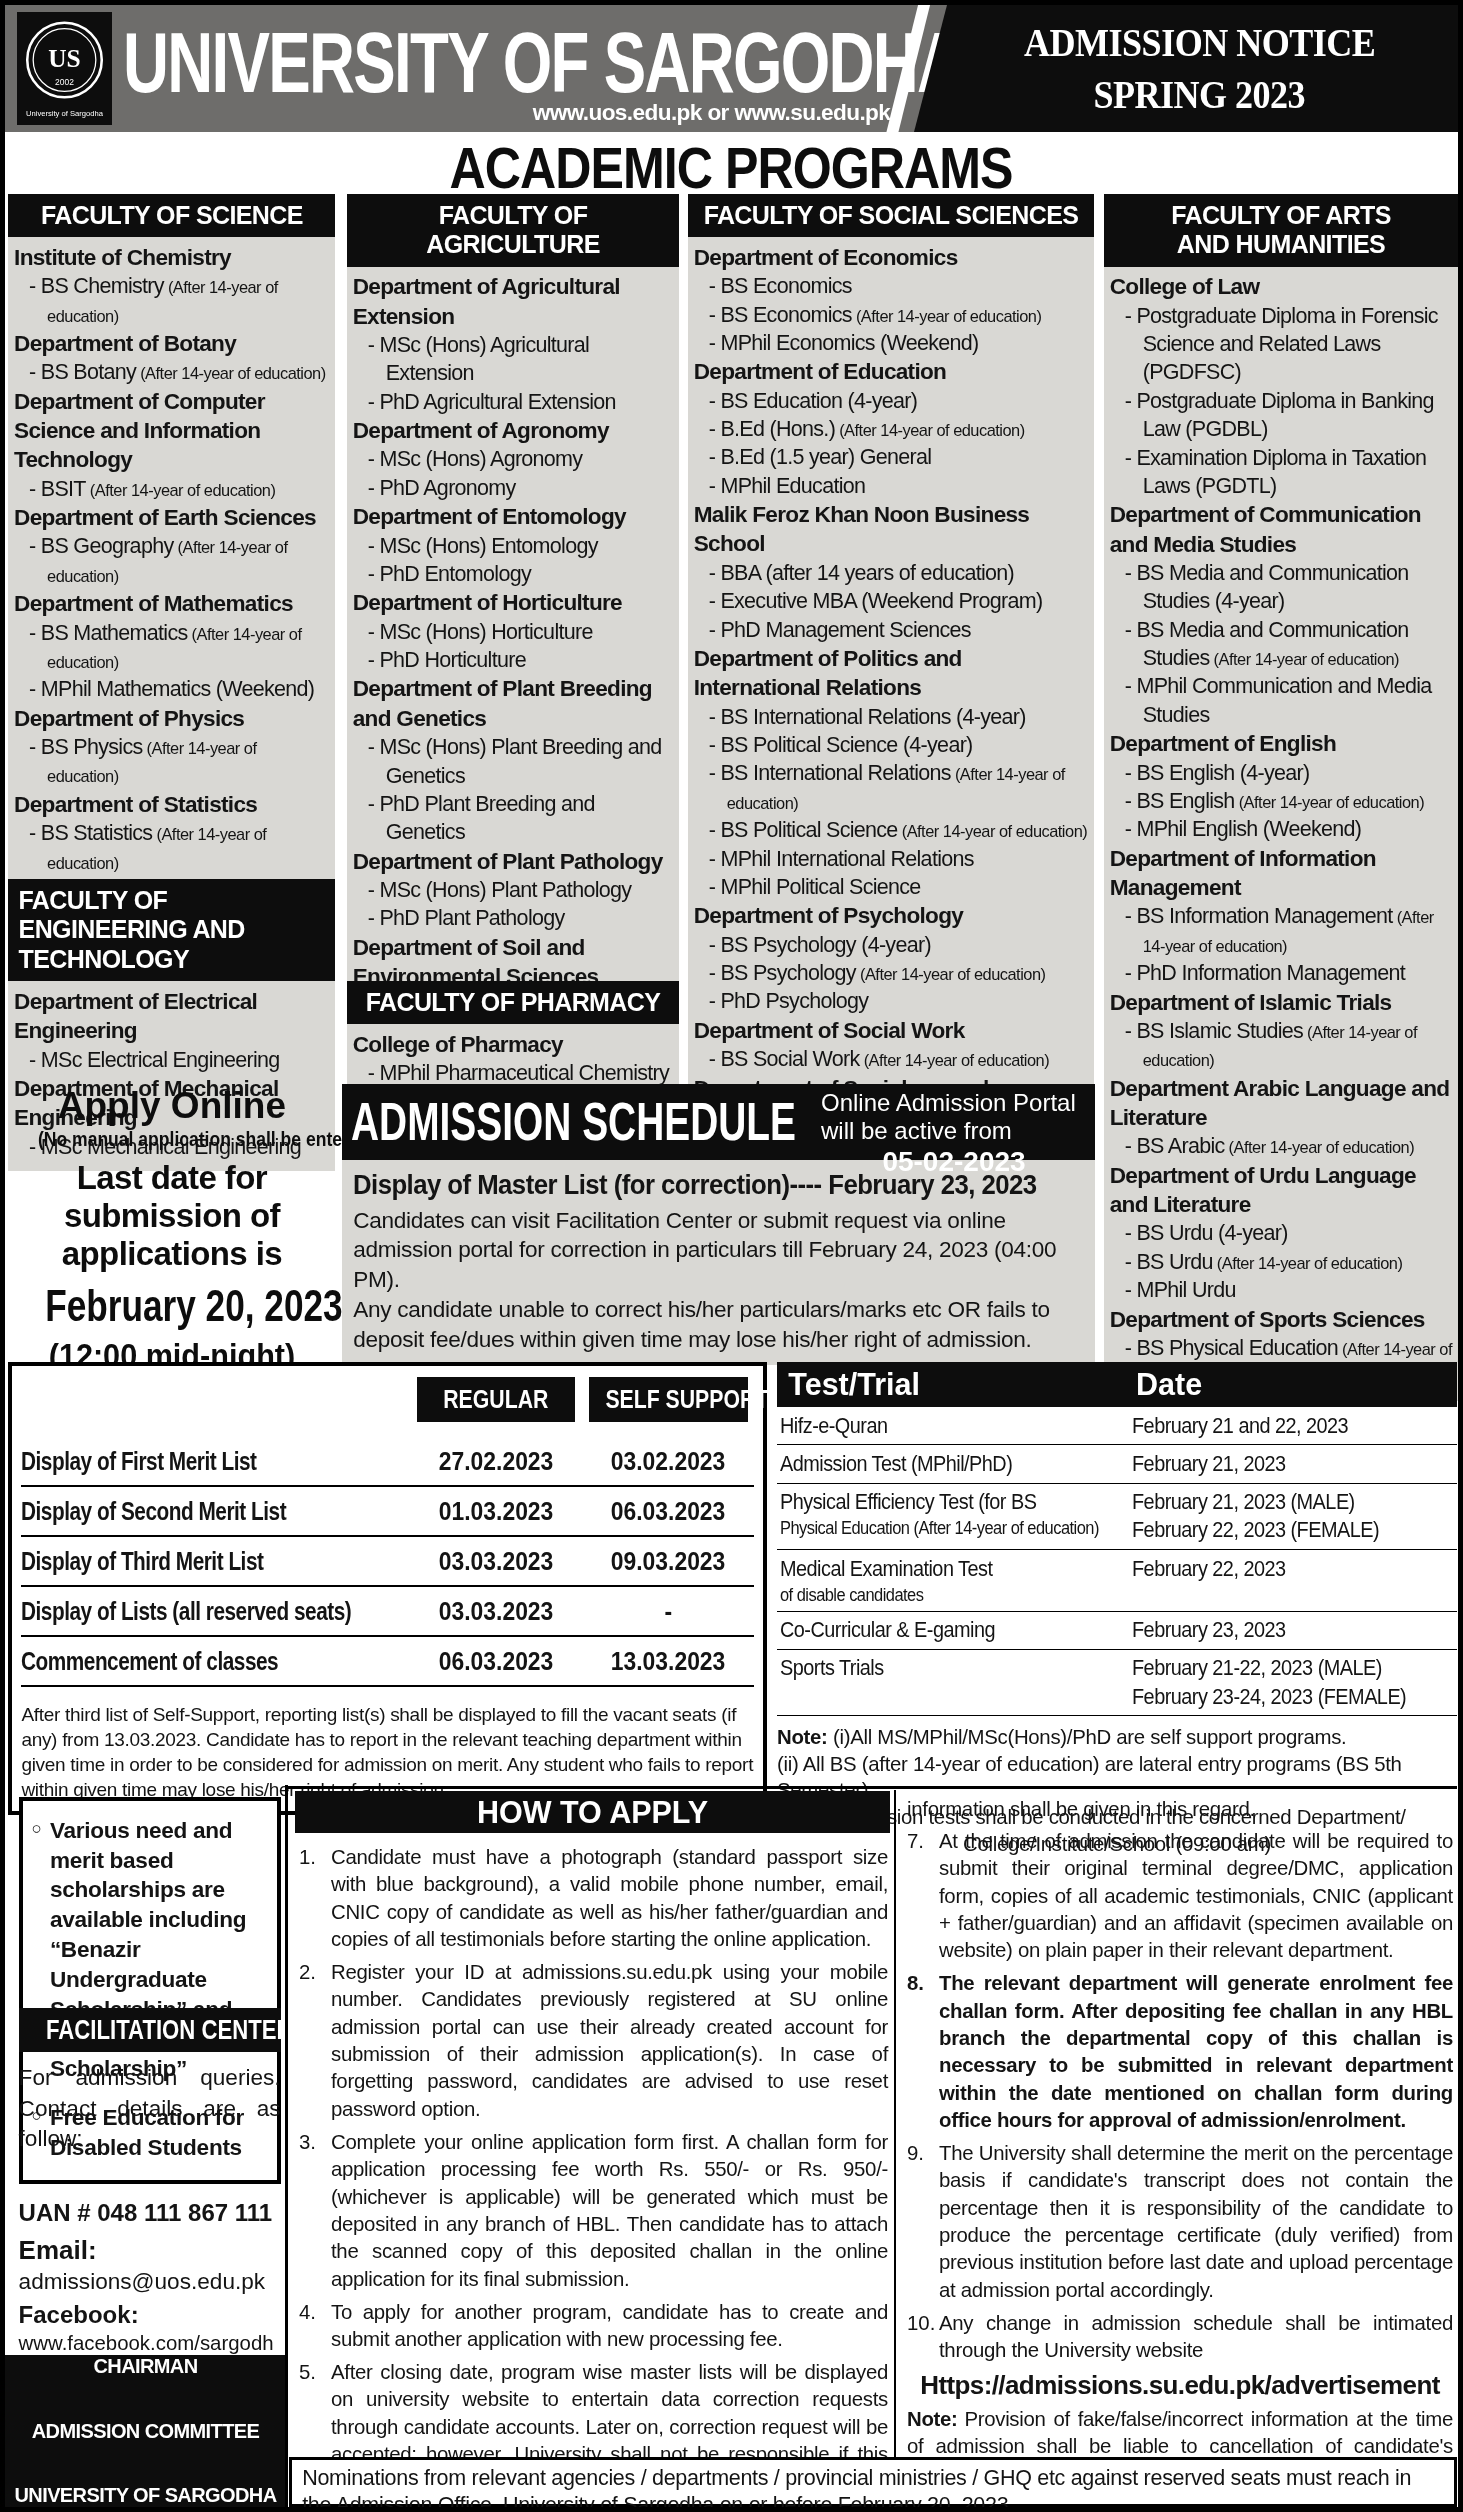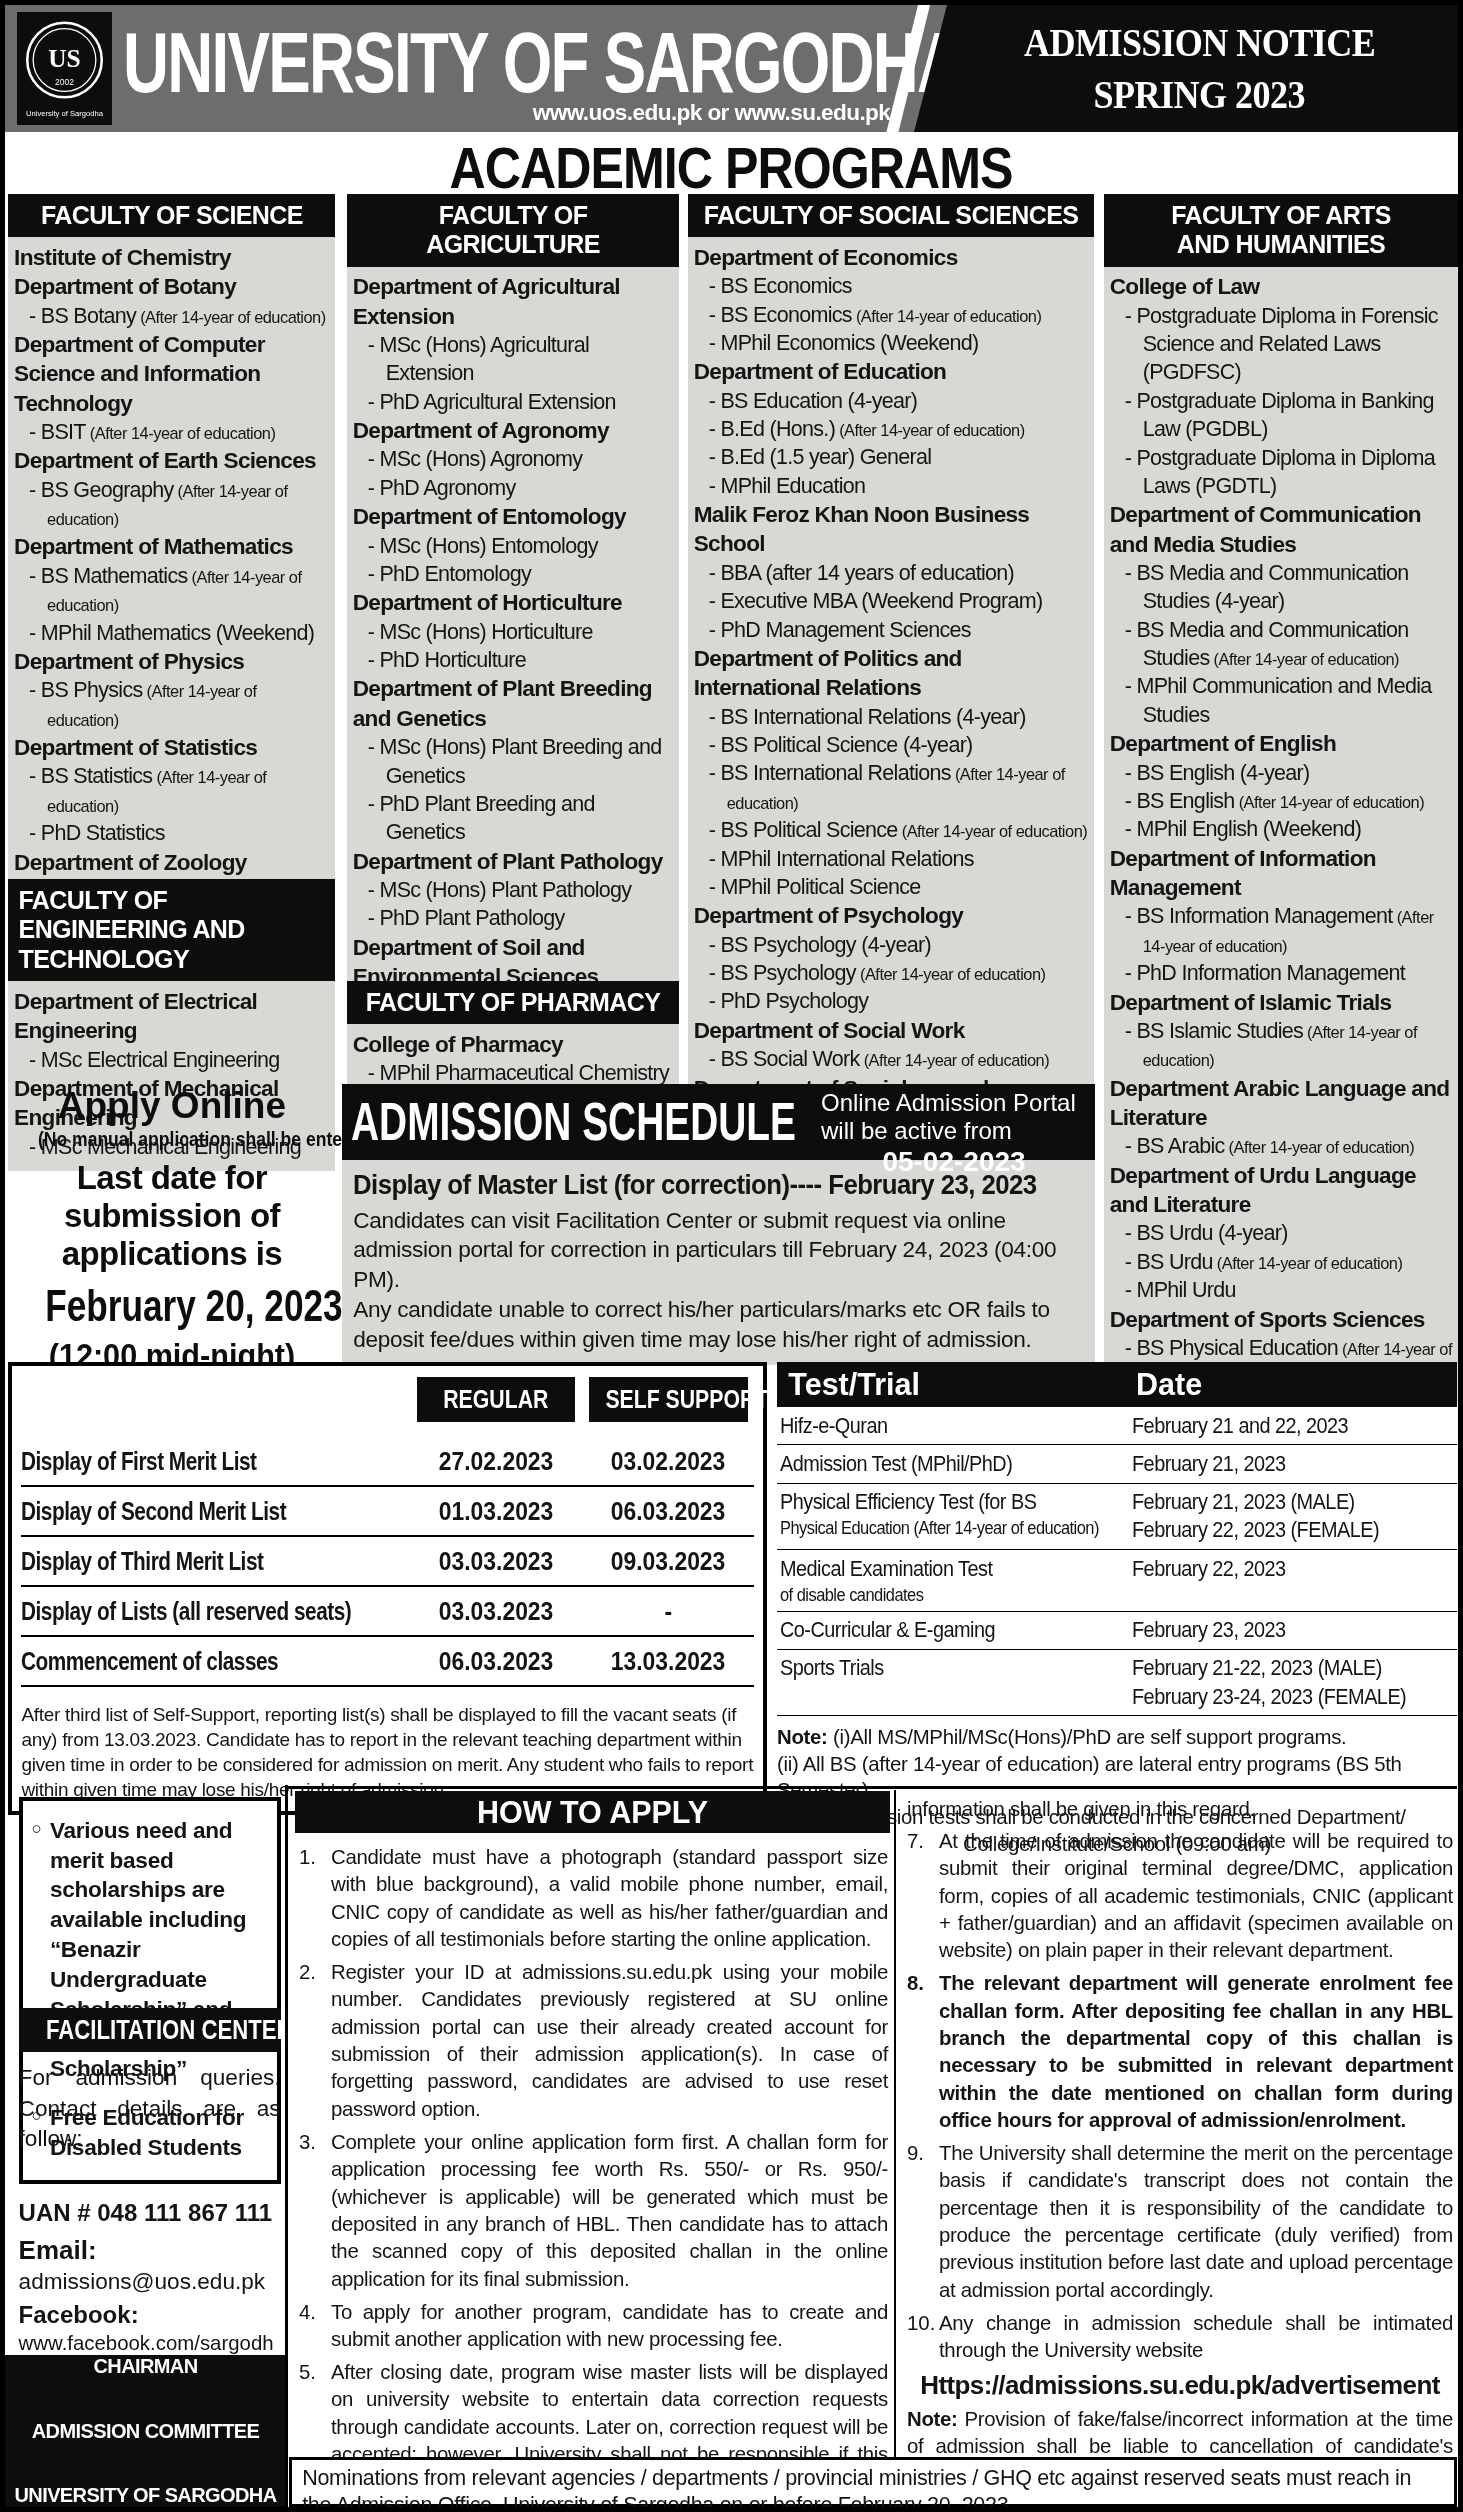--- a/index.html
+++ b/index.html
@@ -125,20 +125,21 @@
   </div>
 
   <div class="abs academic-title"><span class="cx">ACADEMIC PROGRAMS</span></div>
 
   <section class="abs" style="left:3.4px;top:189px;width:327px;">
       <div class="fac-header">
         <div>FACULTY OF SCIENCE</div>
       </div>
       <div class="fac-body">
         <div class="sec-name">Institute of Chemistry</div>
+        <div class="prog">- BS Chemistry<span class="pnote"> (After 14-year of education)</span></div>
         <div class="sec-name">Department of Botany</div>
         <div class="prog">- BS Botany<span class="pnote"> (After 14-year of education)</span></div>
         <div class="sec-name">Department of Computer Science and Information Technology</div>
         <div class="prog">- BSIT<span class="pnote"> (After 14-year of education)</span></div>
         <div class="sec-name">Department of Earth Sciences</div>
         <div class="prog">- BS Geography<span class="pnote"> (After 14-year of education)</span></div>
         <div class="sec-name">Department of Mathematics</div>
         <div class="prog">- BS Mathematics<span class="pnote"> (After 14-year of education)</span></div>
         <div class="prog">- MPhil Mathematics (Weekend)</div>
         <div class="sec-name">Department of Physics</div>
@@ -237,21 +238,21 @@
     </section>
   <section class="abs" style="left:1099px;top:189px;width:354px;">
       <div class="fac-header">
         <div>FACULTY OF ARTS</div>
         <div>AND HUMANITIES</div>
       </div>
       <div class="fac-body">
         <div class="sec-name">College of Law</div>
         <div class="prog">- Postgraduate Diploma in Forensic Science and Related Laws (PGDFSC)</div>
         <div class="prog">- Postgraduate Diploma in Banking Law (PGDBL)</div>
-        <div class="prog">- Postgraduate Diploma in Diploma Laws (PGDTL)</div>
+        <div class="prog">- Examination Diploma in Taxation Laws (PGDTL)</div>
         <div class="sec-name">Department of Communication and Media Studies</div>
         <div class="prog">- BS Media and Communication Studies (4-year)</div>
         <div class="prog">- BS Media and Communication Studies<span class="pnote"> (After 14-year of education)</span></div>
         <div class="prog">- MPhil Communication and Media Studies</div>
         <div class="sec-name">Department of English</div>
         <div class="prog">- BS English (4-year)</div>
         <div class="prog">- BS English<span class="pnote"> (After 14-year of education)</span></div>
         <div class="prog">- MPhil English (Weekend)</div>
         <div class="sec-name">Department of Information Management</div>
         <div class="prog">- BS Information Management<span class="pnote"> (After 14-year of education)</span></div>

